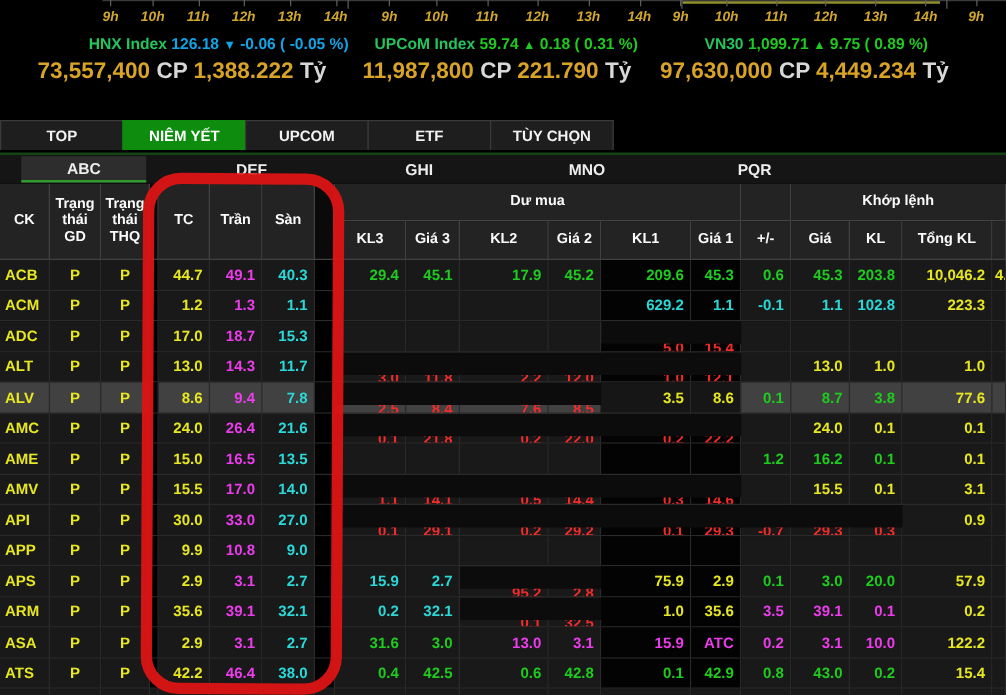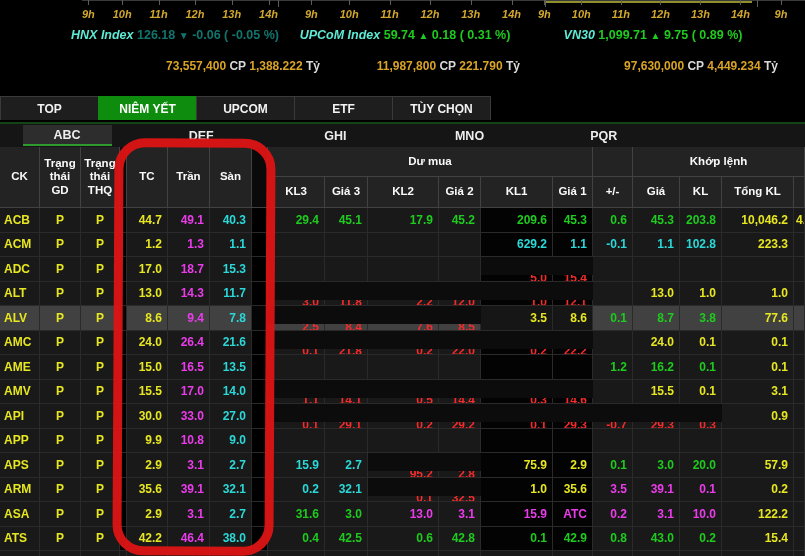--- a/index.html
+++ b/index.html
@@ -9,40 +9,40 @@
   
   .chartstrip{position:absolute;top:0;left:0;width:805px;height:27px;}
   .axisline{position:absolute;top:0;left:82px;right:0;height:1px;background:#3a3a3a;}
   .spark{position:absolute;top:1px;left:546px;width:206px;height:2px;background:#8f8f2c;}
   .vsep{position:absolute;top:0;width:1px;height:7px;background:#5c5c5c;}
   .hours{position:absolute;top:8px;display:flex;justify-content:space-between;}
   .hour{position:relative;color:#d2a72e;font-size:11px;font-style:italic;}
   .hour::before{content:'';position:absolute;left:50%;top:-8px;width:1px;height:5px;background:#5c5c5c;}
   
   .idx{position:absolute;top:28px;height:16px;font-size:12.5px;text-align:center;white-space:nowrap;}
-  .iname{color:#5eead4;font-style:italic;}
-  .t-down .ival,.t-down .iarrow,.t-down .ichg{color:#0f766e;}
+  .iname{color:#22c55e;}
+  .t-down .ival,.t-down .iarrow,.t-down .ichg{color:#0ea5e9;}
   .t-up .ival,.t-up .iarrow,.t-up .ichg{color:#1ecb1e;}
   .iarrow{font-size:10px;}
-  .vol{position:absolute;top:59px;height:14px;font-size:12px;text-align:right;white-space:nowrap;}
+  .vol{position:absolute;top:46px;height:14px;font-size:18px;text-align:left;white-space:nowrap;}
   .amber{color:#d9a326;}
   .unit{color:#d8d8d8;}
   
   .tabs{position:absolute;top:96px;left:0;width:805px;height:26px;display:flex;
         border-bottom:2px solid #134413;background:#000;}
   .tab{width:99px;box-sizing:border-box;height:24px;background:#1e1e1e;border:1px solid #3a3a3a;
        border-bottom:none;display:flex;align-items:center;justify-content:center;color:#f2f2f2;
        font-size:12px;margin-left:-1px;cursor:pointer;}
   .tab:first-child{margin-left:0;}
   .tab.active{background:#0e8c0e;border-color:#0e8c0e;color:#fff;}
   
   .letters{position:absolute;top:124px;left:0;width:805px;height:23px;background:#151515;display:flex;}
   .lslot{width:134.16px;display:flex;align-items:center;justify-content:center;color:#ededed;
          font-size:12.5px;cursor:pointer;}
-  .lbox{width:89px;height:21px;background:#2d2d2d;border-bottom:2px solid #2f9b2f;box-sizing:border-box;
+  .lbox{width:100px;height:21px;background:#2d2d2d;border-bottom:2px solid #2f9b2f;box-sizing:border-box;
         display:flex;align-items:center;justify-content:center;}
   
   #pricegrid{position:absolute;top:147px;left:0;width:805px;height:409px;display:grid;overflow:hidden;
      grid-template-columns:40px 41px 39px 7px 41px 42px 42px 16px 57px 43px 71px 42px 72px 40px 40px 47px 42px 72px minmax(0,1fr);
      grid-template-rows:30px 31px repeat(15,24.5px);background:#0c0c0c;}
   .hcell{background:#232323;border-right:1px solid #424242;border-bottom:1px solid #424242;
          color:#fafafa;display:flex;align-items:center;justify-content:center;text-align:center;
          font-size:11.5px;line-height:1.15;padding:0 1px;box-sizing:border-box;}
   .hsp{background:#0a0a0a;}
   .hr1{grid-row:1/3;}

